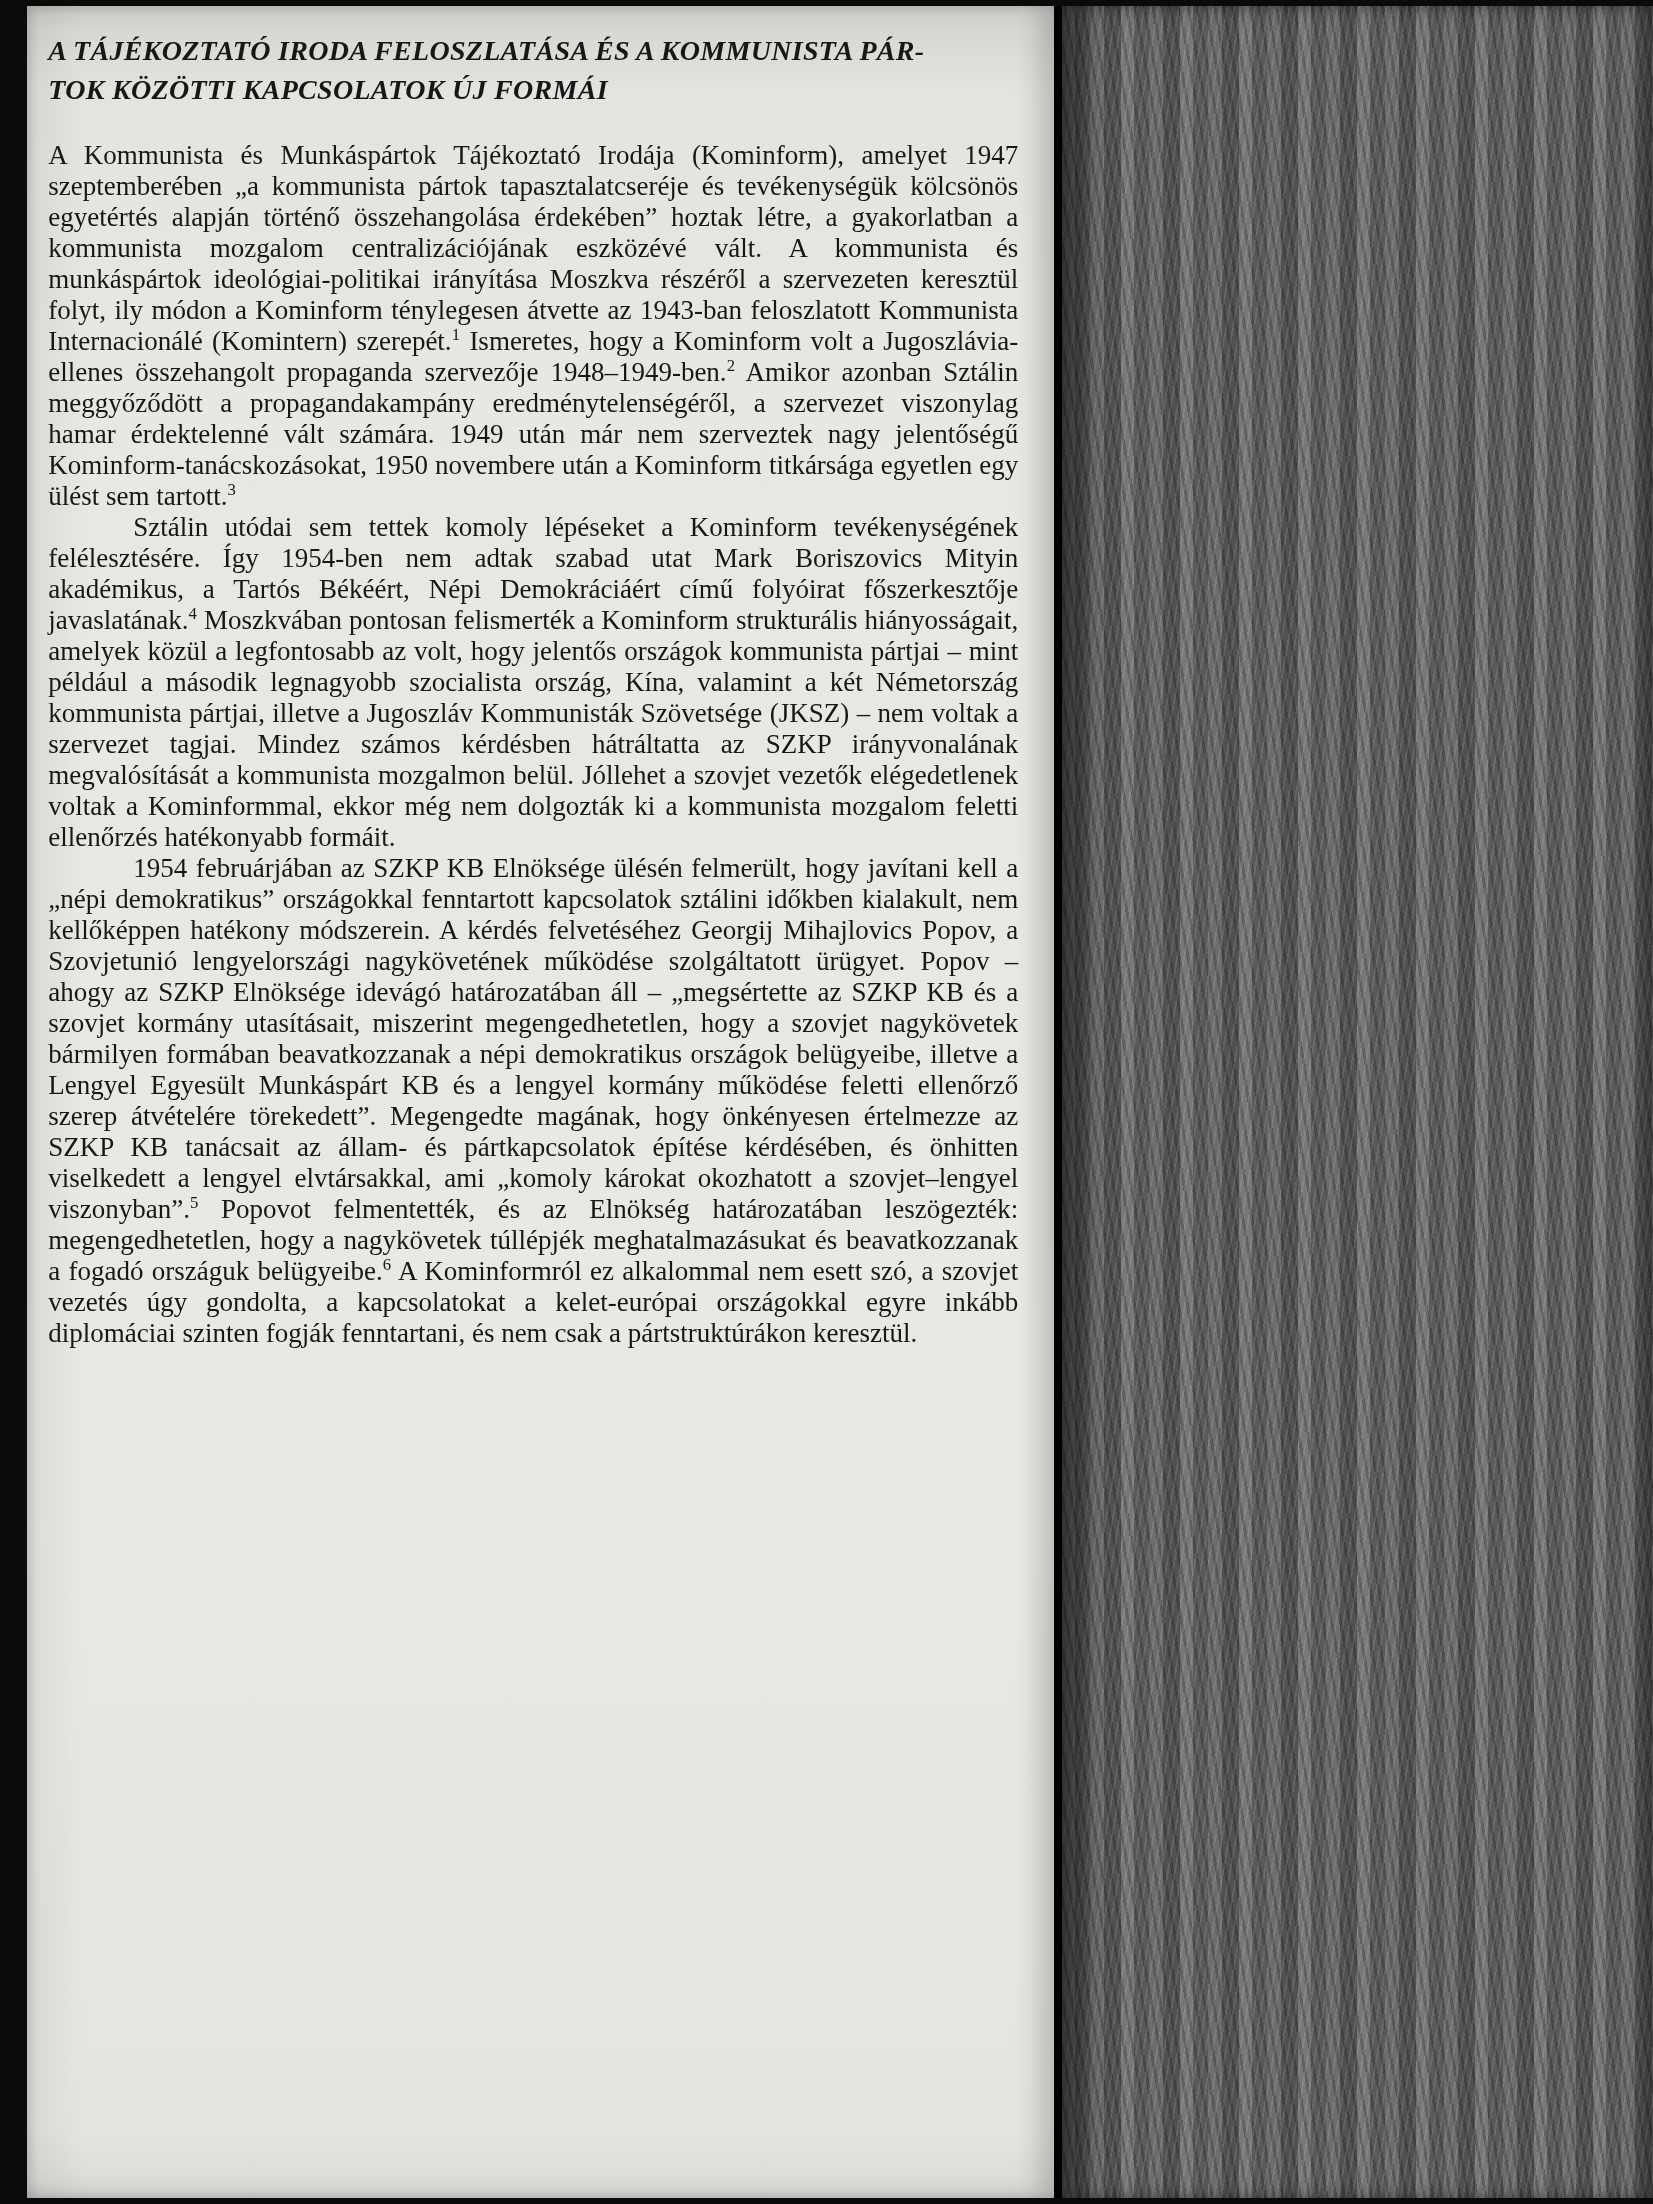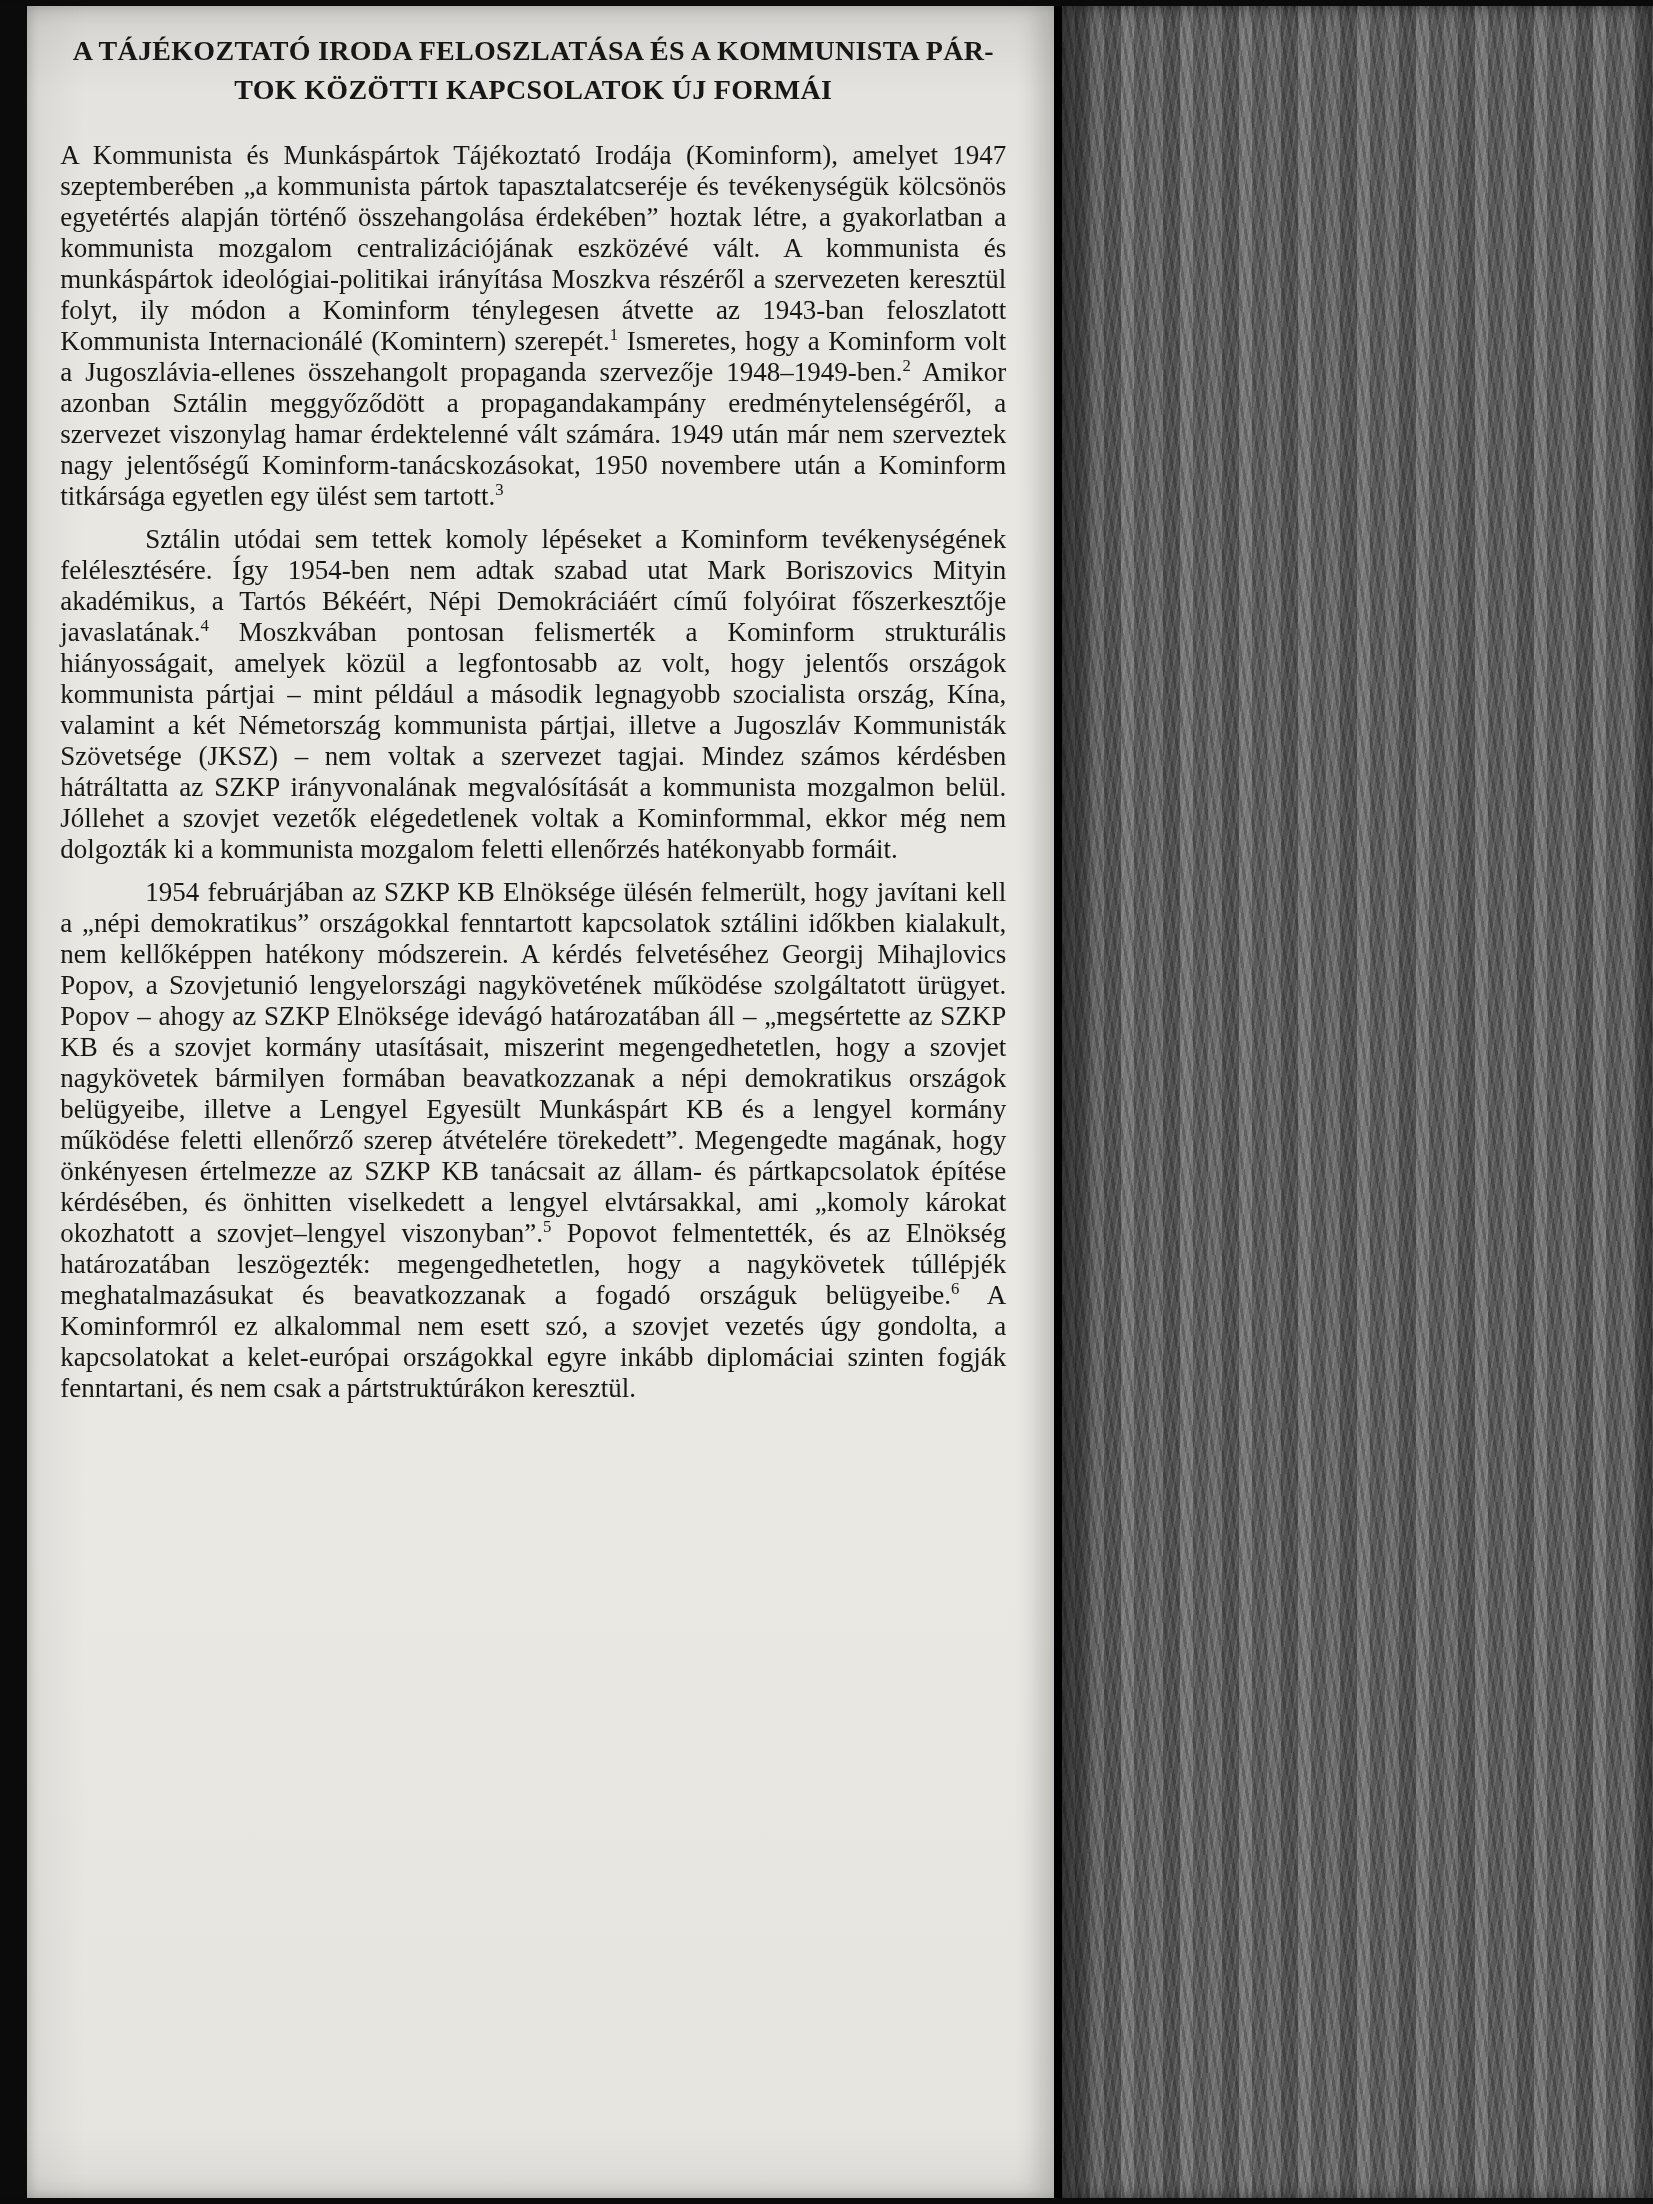--- a/index.html
+++ b/index.html
@@ -71,34 +71,34 @@
   .author {
     margin-top: 82px;
     text-align: center;
     font-style: italic;
     font-size: 26px;
     letter-spacing: 1px;
     white-space: nowrap;
   }
   .title {
     margin: 25px 0 0 0;
-    text-align: center;
     font-weight: bold;
     font-size: 28px;
     line-height: 39px;
     letter-spacing: 0.3px;
+    font-style: italic;
   }
   .title .tline { display: block; white-space: nowrap; }
   .body-text {
     margin-top: 31px;
     font-size: 27px;
     line-height: 31px;
     text-align: justify;
   }
-  .body-text p { margin: 12px; }
+  .body-text p { margin: 0; }
   .body-text p.indent { text-indent: 85px; }
   .body-text sup {
     font-size: 0.62em;
     line-height: 0;
     vertical-align: super;
   }
   .watermark {
     position: absolute;
     left: 1.9px; bottom: 11.6px;
     transform-origin: left bottom;

